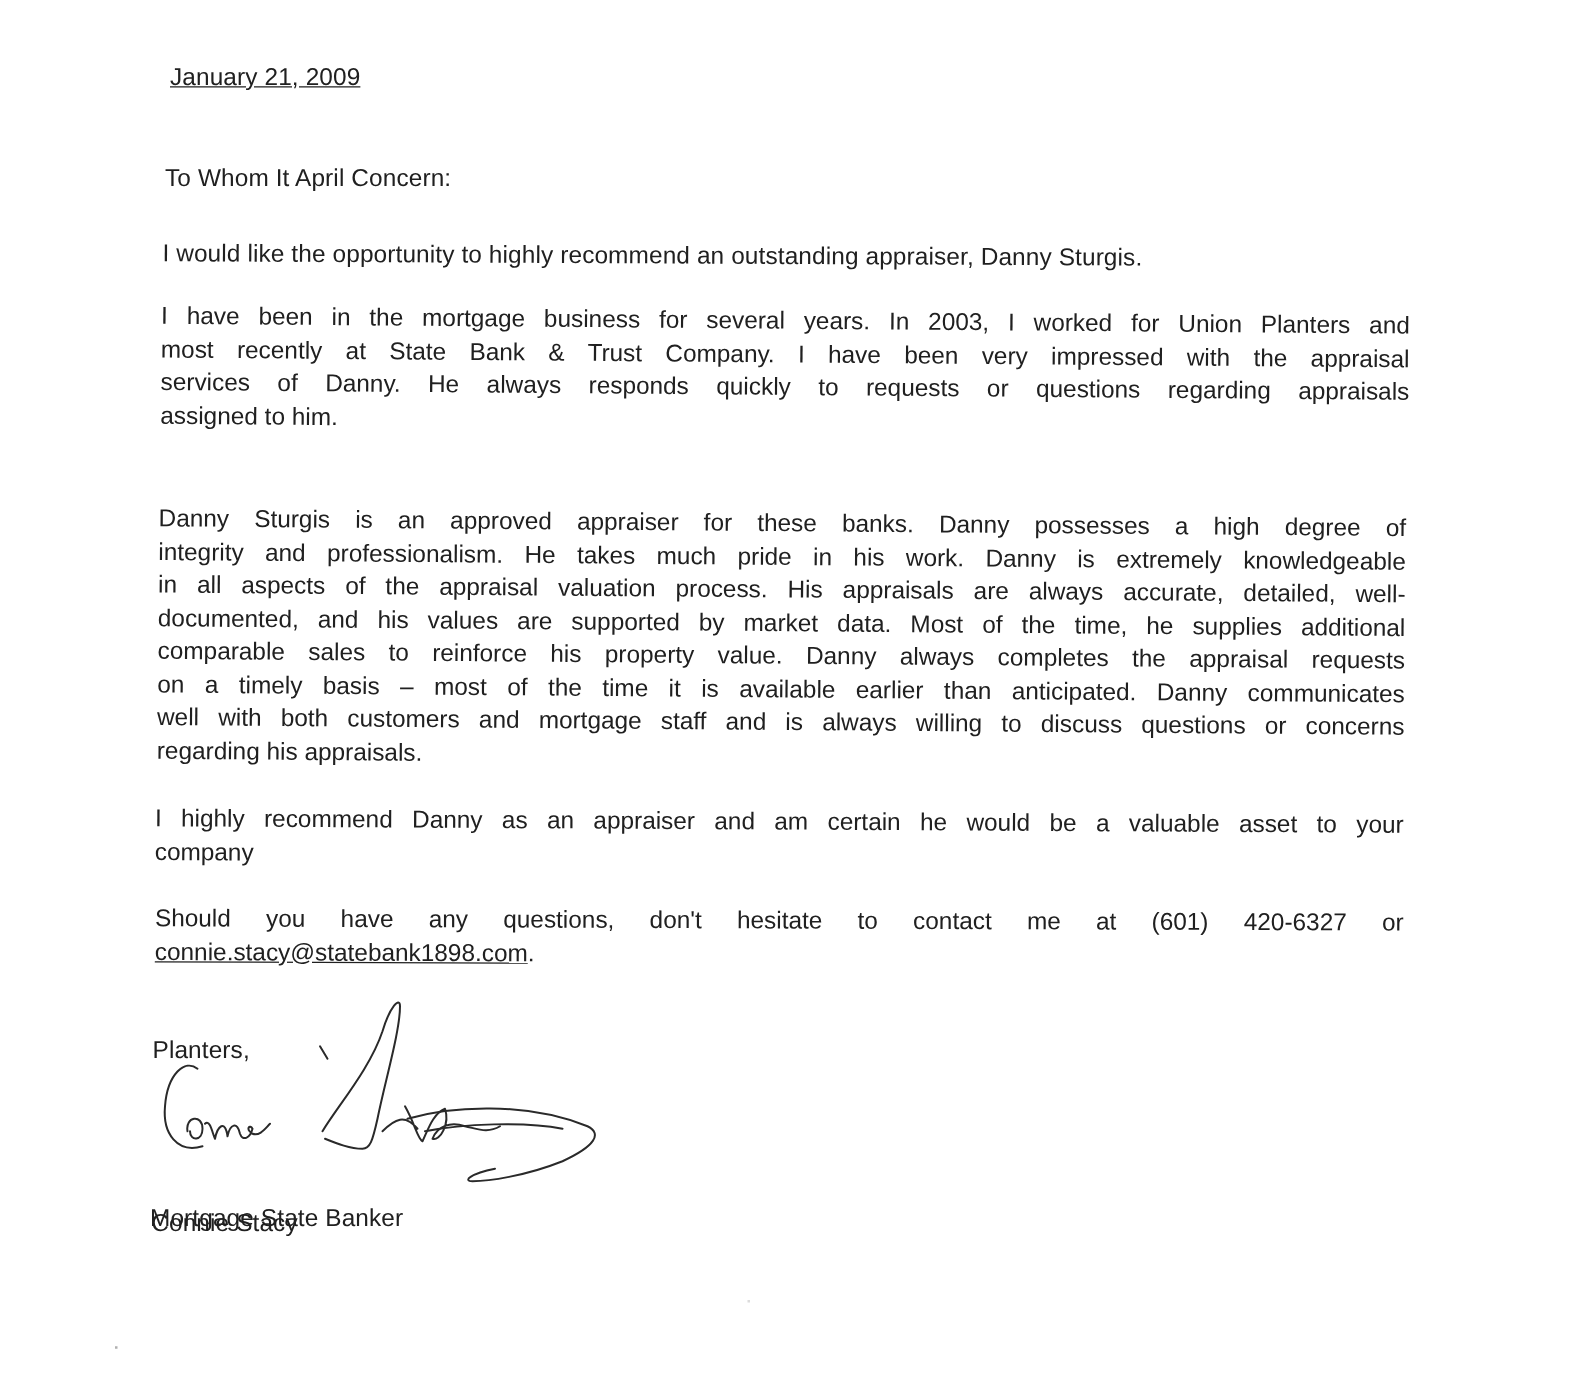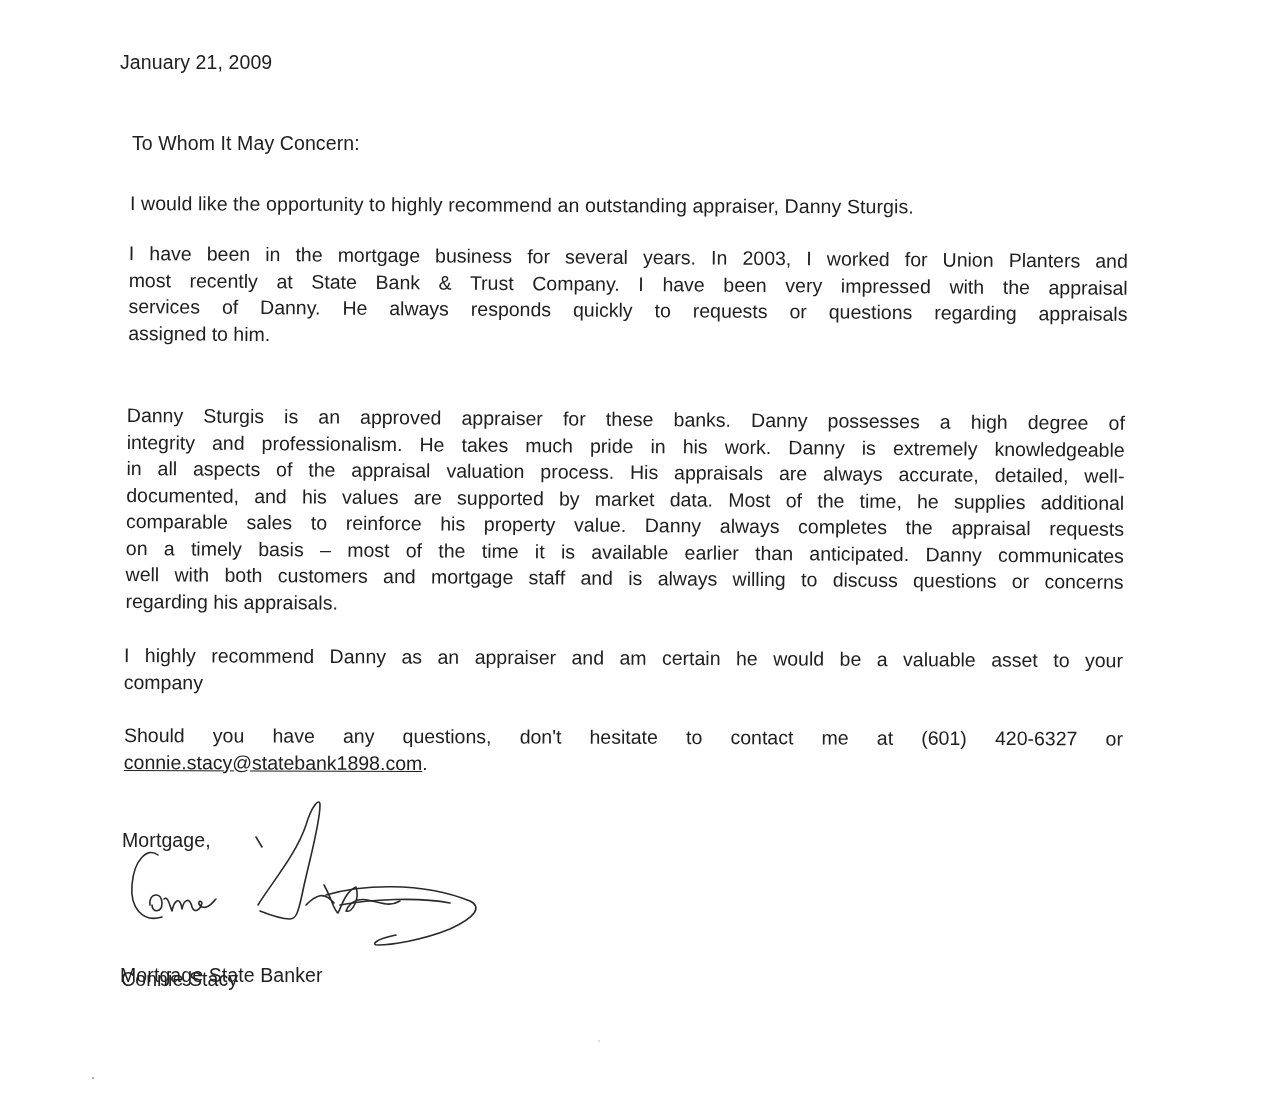--- a/index.html
+++ b/index.html
@@ -58,23 +58,23 @@
       position: absolute;
       width: 2px; height: 2px;
       background: #b0b0b0;
     }
   </style>
 </head>
 <body>
 
 <div class="page">
 
-  <div class="line" style="left:120px; top:49px;">January 21, 2009</div>
+  <div class="line" style="left:136px; top:49px;text-decoration:underline;">January 21, 2009</div>
 
-  <div class="line" style="left:132px; top:130px;">To Whom It May Concern:</div>
+  <div class="line" style="left:132px; top:130px;">To Whom It April Concern:</div>
 
   <div class="line" style="left:130px; top:190px; transform: rotate(0.25deg); transform-origin: left top;">I would like the opportunity to highly recommend an outstanding appraiser, Danny Sturgis.</div>
 
   <div class="para" style="left:129px; top:240px; width:999px; transform: rotate(0.45deg); transform-origin: left top;">
     <span class="l">I have been in the mortgage business for several years.  In 2003, I worked for Union Planters and</span>
     <span class="l">most recently at State Bank &amp; Trust Company. I have been very impressed with the appraisal</span>
     <span class="l">services of Danny.  He always responds quickly to requests or questions regarding appraisals</span>
     <span class="l last">assigned to him.</span>
   </div>
 
@@ -92,21 +92,21 @@
   <div class="para" style="left:124px; top:642px; width:999px; transform: rotate(0.3deg); transform-origin: left top;">
     <span class="l">I highly recommend Danny as an appraiser and am certain he would be a valuable asset to your</span>
     <span class="l last">company</span>
   </div>
 
   <div class="para" style="left:124px; top:722px; width:999px; transform: rotate(0.2deg); transform-origin: left top;">
     <span class="l">Should you have any questions, don't hesitate to contact me at (601) 420-6327 or</span>
     <span class="l last"><a class="email">connie.stacy@statebank1898.com</a><span>.</span></span>
   </div>
 
-  <div class="line" style="left:122px; top:827px;">Mortgage,</div>
+  <div class="line" style="left:122px; top:827px;">Planters,</div>
 
   <svg class="sig-svg" width="370" height="160" viewBox="0 0 370 160">
     <g fill="none" stroke="#2a2a2a" stroke-width="1.6" stroke-linecap="round" stroke-linejoin="round">
 
       <path d="M 38 60 C 28 52, 14 64, 12 90 C 10 112, 22 128, 42 122"></path>
 
       <path d="M 30 110 C 28 98, 42 96, 42 108 C 42 118, 32 118, 32 110 M 44 104 C 48 100, 50 112, 52 116 C 54 106, 60 100, 62 114 C 64 104, 70 102, 72 112 C 74 118, 80 116, 82 108 C 80 104, 76 108, 82 112 C 88 114, 92 108, 96 104"></path>
 
       <path d="M 138 110 C 150 90, 176 60, 186 30 C 192 10, 200 2, 200 10 C 200 30, 188 70, 182 100 C 178 118, 176 124, 170 124 C 160 124, 150 120, 140 116"></path>
       <path d="M 136 42 L 142 52"></path>

